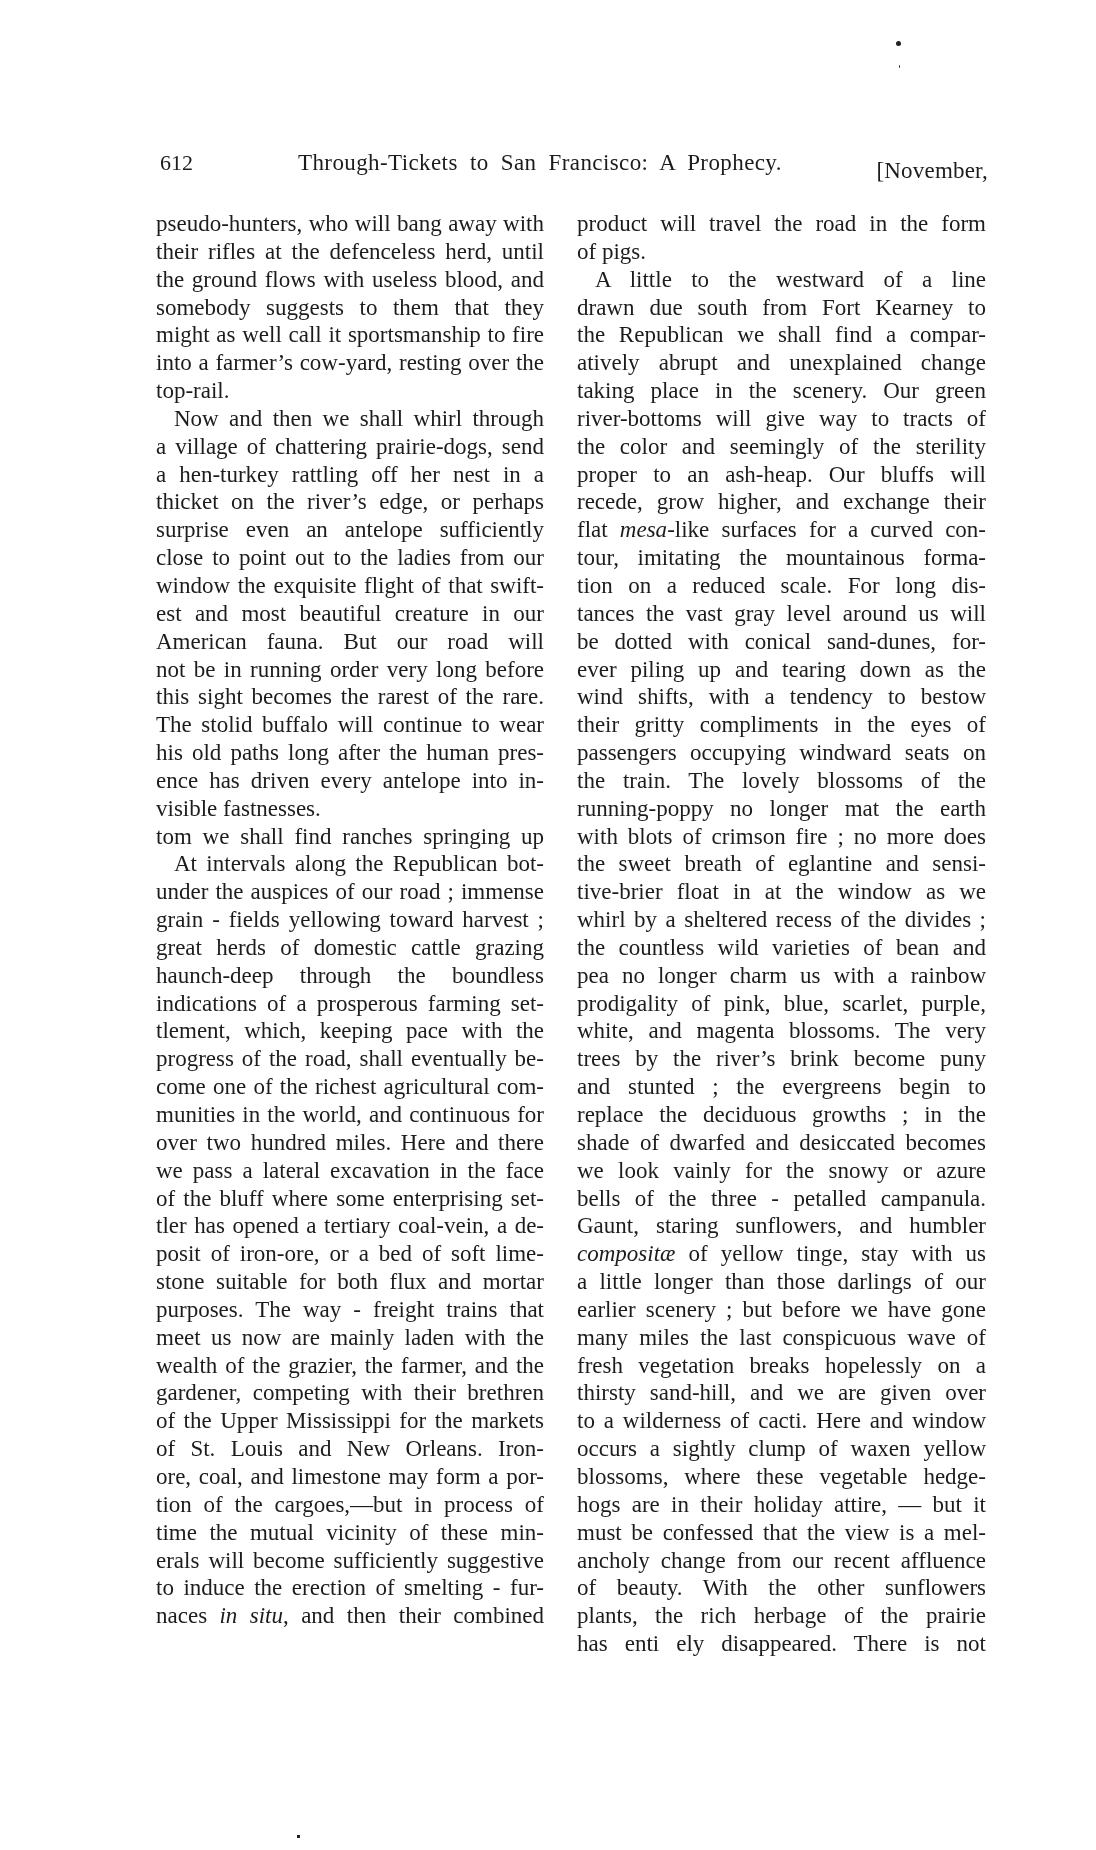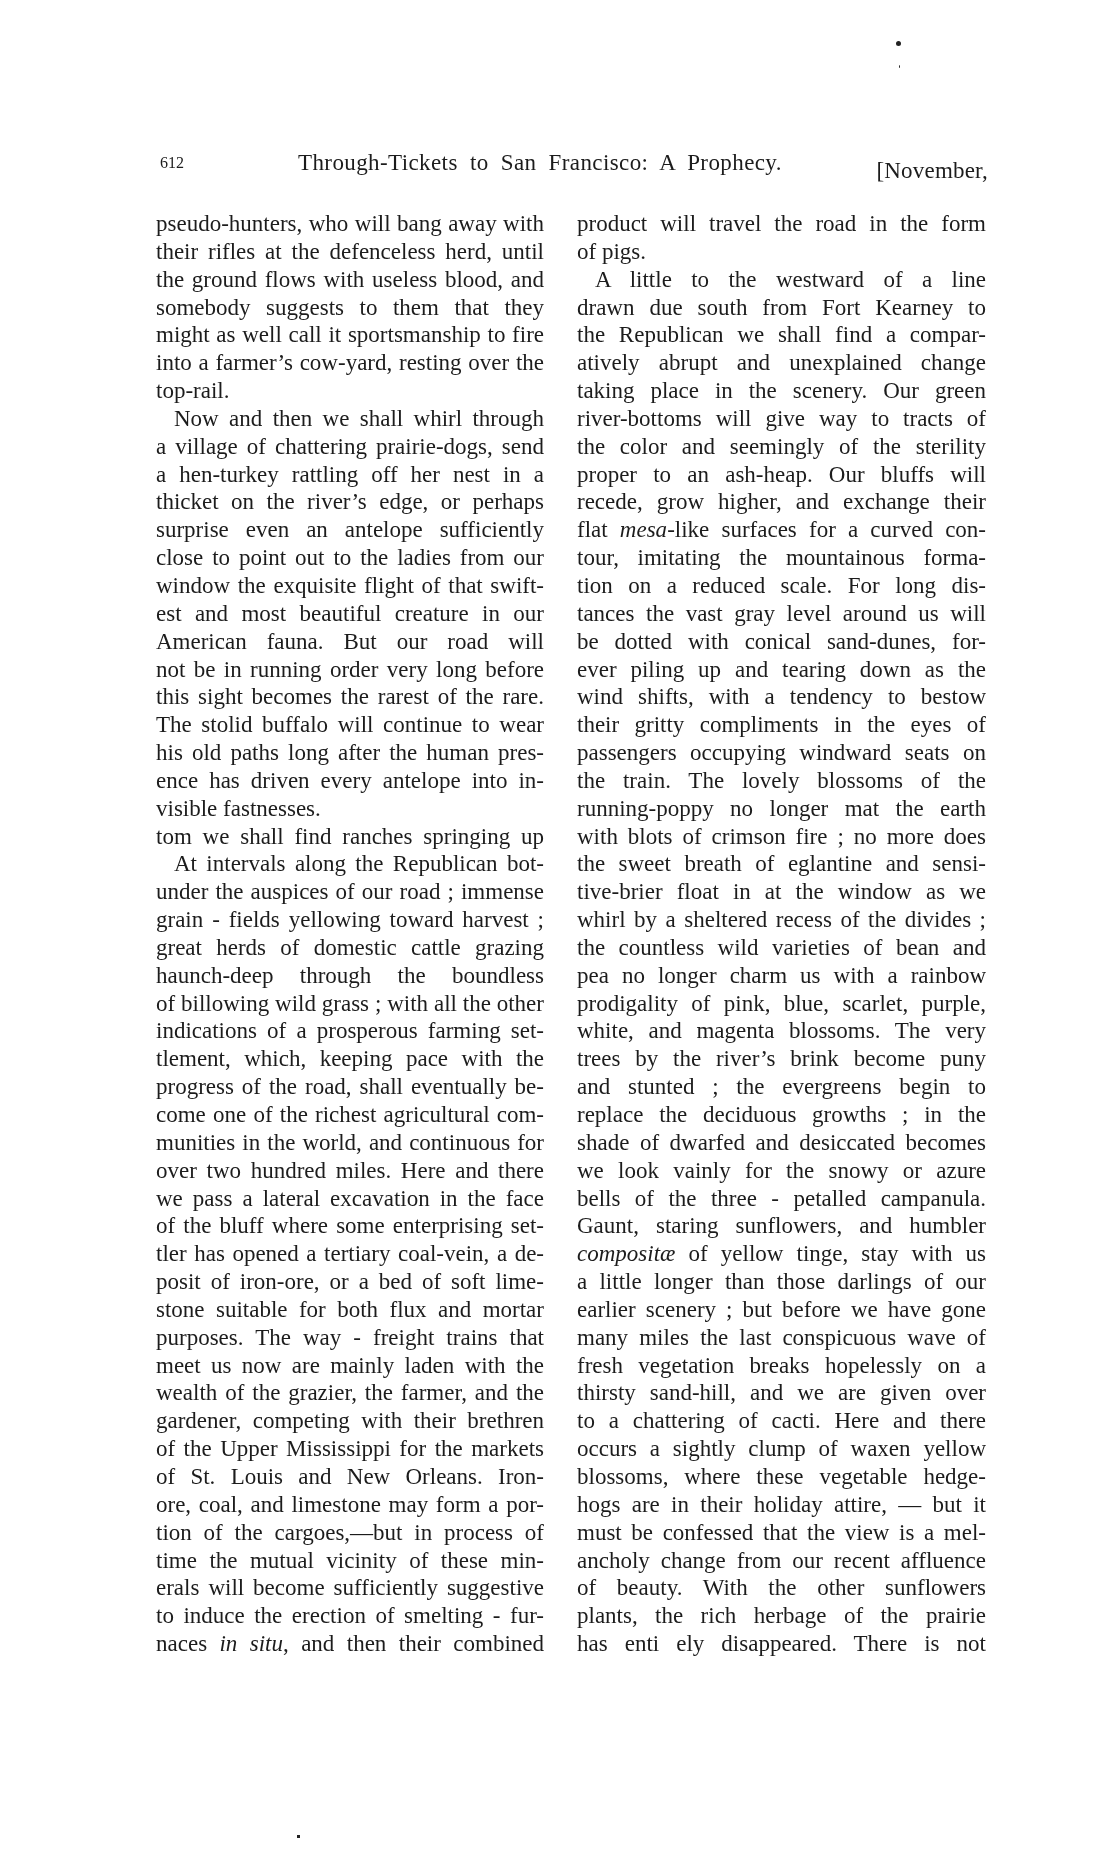--- a/index.html
+++ b/index.html
@@ -1,21 +1,21 @@
 <!DOCTYPE html>
 <html><head>
 <meta charset="utf-8">
 <style>
   html, body { margin: 0; padding: 0; background: #ffffff; }
   body { width: 1096px; height: 1850px; position: relative; overflow: hidden;
          font-family: "Liberation Serif", "DejaVu Serif", serif; color: #1c1c1c; }
   .speck { position: absolute; background: #222; border-radius: 50%; }
   .header { position: absolute; top: 148px; left: 160px; width: 828px; height: 30px;
             font-size: 23px; line-height: 30px; }
-  .header .pageno { position: absolute; left: 0; top: 0; font-size: 16px; }
+  .header .pageno { position: absolute; left: 0; top: 0; font-size: 22px; }
   .header .title { position: absolute; left: 138px; top: 0; letter-spacing: 0.4px; word-spacing: 6px; }
   .header .month { position: absolute; right: 0; top: 0; letter-spacing: 0.2px; margin-top: 8px; }
   .col { position: absolute; top: 210px; font-size: 23px; line-height: 27.85px; }
   .col.left { left: 156px; width: 388px; }
   .col.right { left: 577px; width: 409px; }
   .line { display: block; height: 27.85px; white-space: nowrap; text-align: justify; text-align-last: justify; white-space: normal; overflow: hidden; }
   .line.last { text-align-last: left; }
   .line.indent { padding-left: 18px; }
   i, em { font-style: italic; }
 </style>
@@ -54,21 +54,20 @@
     <span class="line"><span>The stolid buffalo will continue to wear</span></span>
     <span class="line"><span>his old paths long after the human pres-</span></span>
     <span class="line"><span>ence has driven every antelope into in-</span></span>
     <span class="line last"><span>visible fastnesses.</span></span>
     <span class="line"><span>tom we shall find ranches springing up</span></span>
     <span class="line indent"><span>At intervals along the Republican bot-</span></span>
     <span class="line"><span>under the auspices of our road ; immense</span></span>
     <span class="line"><span>grain - fields yellowing toward harvest ;</span></span>
     <span class="line"><span>great herds of domestic cattle grazing</span></span>
     <span class="line"><span>haunch-deep through the boundless swales</span></span>
-    <span class="line"><span>of billowing wild grass ; with all the other</span></span>
     <span class="line"><span>indications of a prosperous farming set-</span></span>
     <span class="line"><span>tlement, which, keeping pace with the</span></span>
     <span class="line"><span>progress of the road, shall eventually be-</span></span>
     <span class="line"><span>come one of the richest agricultural com-</span></span>
     <span class="line"><span>munities in the world, and continuous for</span></span>
     <span class="line"><span>over two hundred miles.  Here and there</span></span>
     <span class="line"><span>we pass a lateral excavation in the face</span></span>
     <span class="line"><span>of the bluff where some enterprising set-</span></span>
     <span class="line"><span>tler has opened a tertiary coal-vein, a de-</span></span>
     <span class="line"><span>posit of iron-ore, or a bed of soft lime-</span></span>
@@ -123,21 +122,21 @@
     <span class="line"><span>shade of dwarfed and desiccated becomes</span></span>
     <span class="line"><span>we look vainly for the snowy or azure</span></span>
     <span class="line"><span>bells of the three - petalled campanula.</span></span>
     <span class="line"><span>Gaunt, staring sunflowers, and humbler</span></span>
     <span class="line"><span></span><i>compositæ</i><span> of yellow tinge, stay with us</span></span>
     <span class="line"><span>a little longer than those darlings of our</span></span>
     <span class="line"><span>earlier scenery ; but before we have gone</span></span>
     <span class="line"><span>many miles the last conspicuous wave of</span></span>
     <span class="line"><span>fresh vegetation breaks hopelessly on a</span></span>
     <span class="line"><span>thirsty sand-hill, and we are given over</span></span>
-    <span class="line"><span>to a chattering of cacti.  Here and there</span></span>
+    <span class="line"><span>to a wilderness of cacti.  Here and window</span></span>
     <span class="line"><span>occurs a sightly clump of waxen yellow</span></span>
     <span class="line"><span>blossoms, where these vegetable hedge-</span></span>
     <span class="line"><span>hogs are in their holiday attire, — but it</span></span>
     <span class="line"><span>must be confessed that the view is a mel-</span></span>
     <span class="line"><span>ancholy change from our recent affluence</span></span>
     <span class="line"><span>of beauty.  With the other sunflowers</span></span>
     <span class="line"><span>plants, the rich herbage of the prairie</span></span>
     <span class="line"><span>has enti ely disappeared.  There is not</span></span>
   </div>
 

